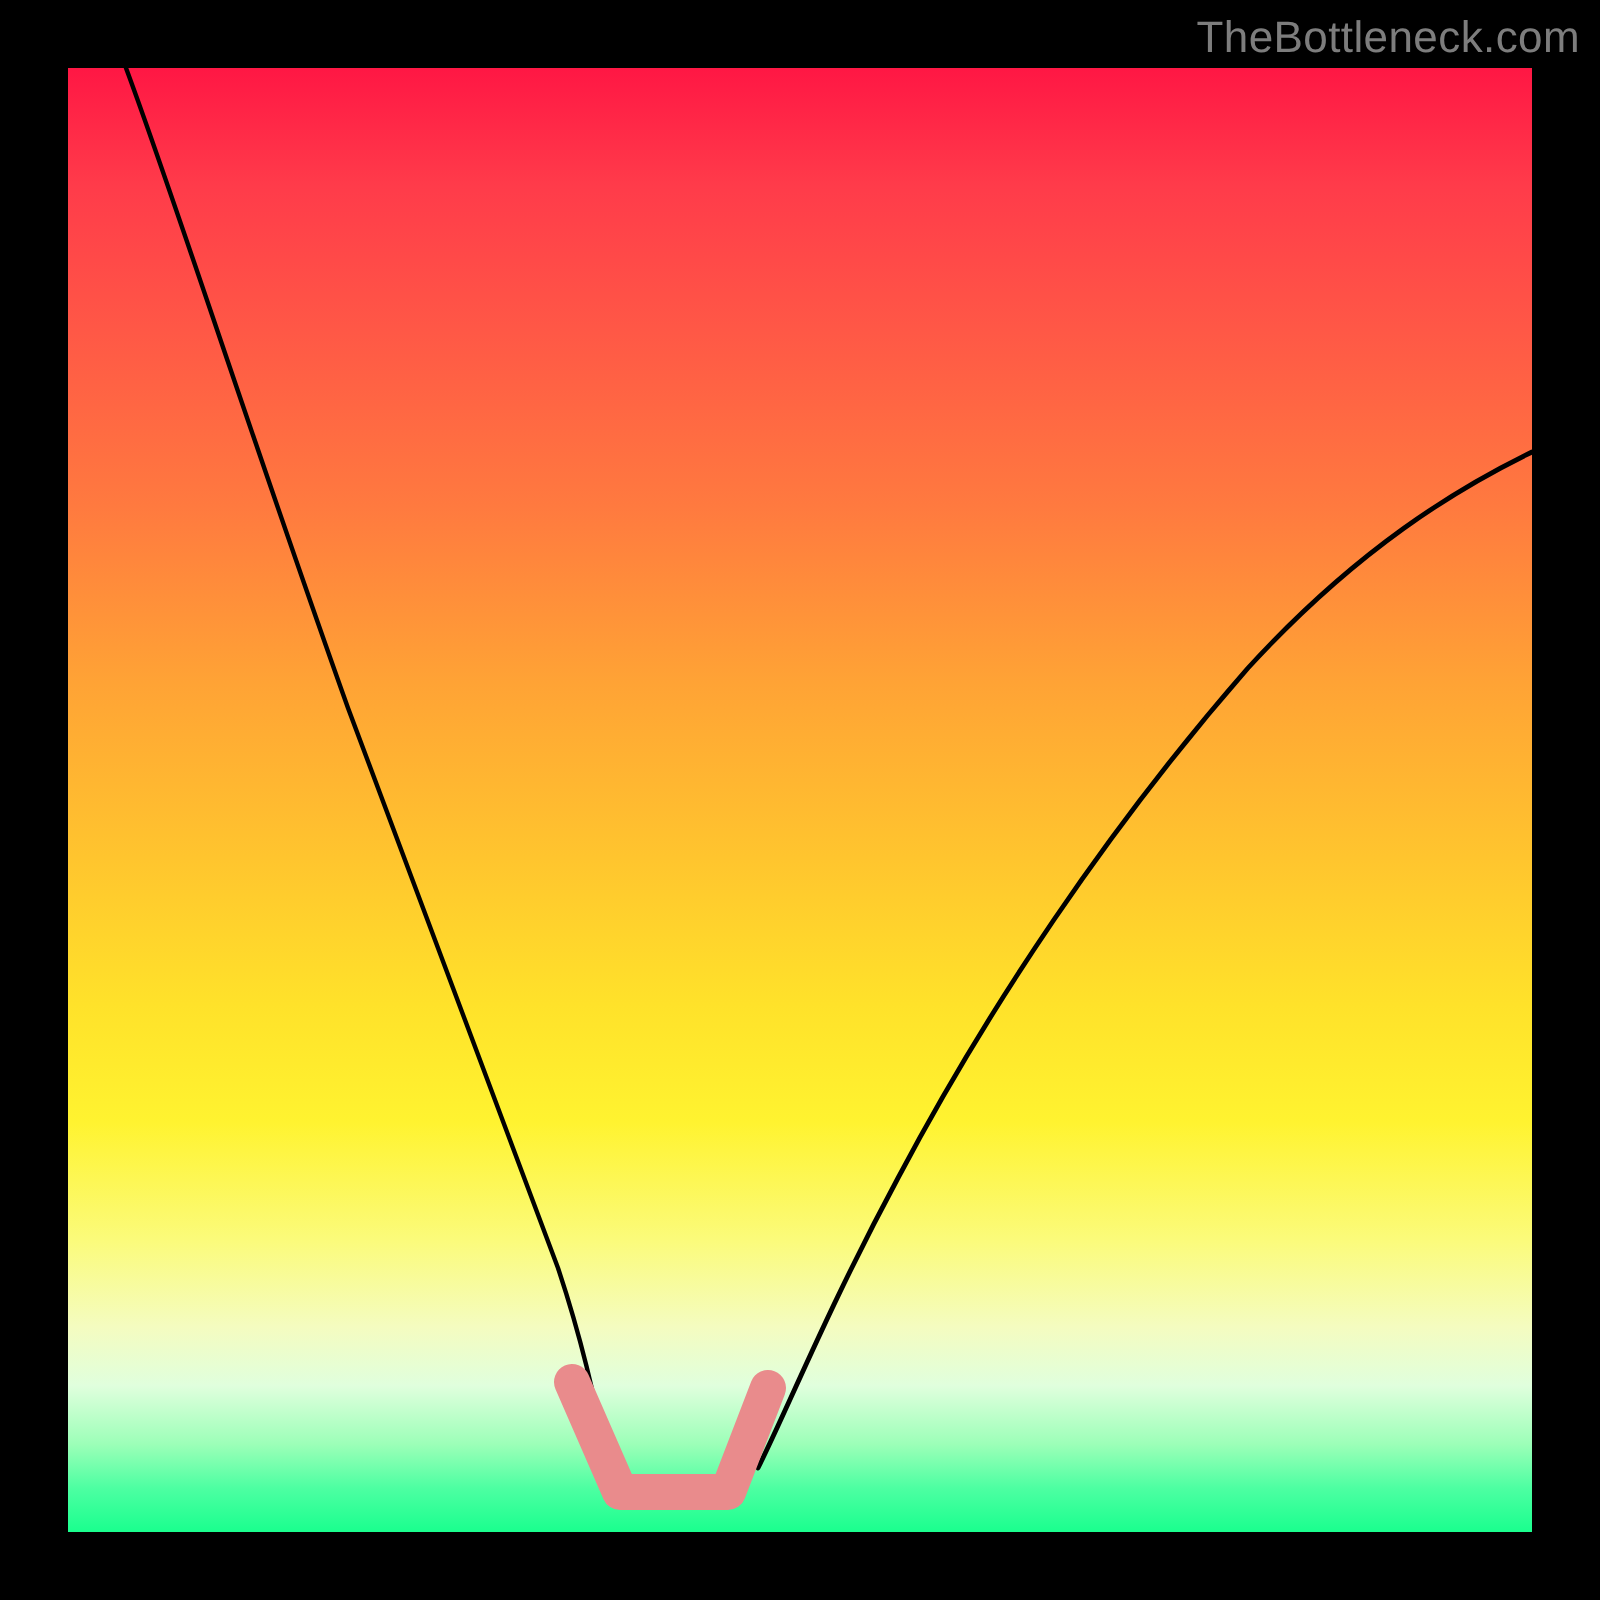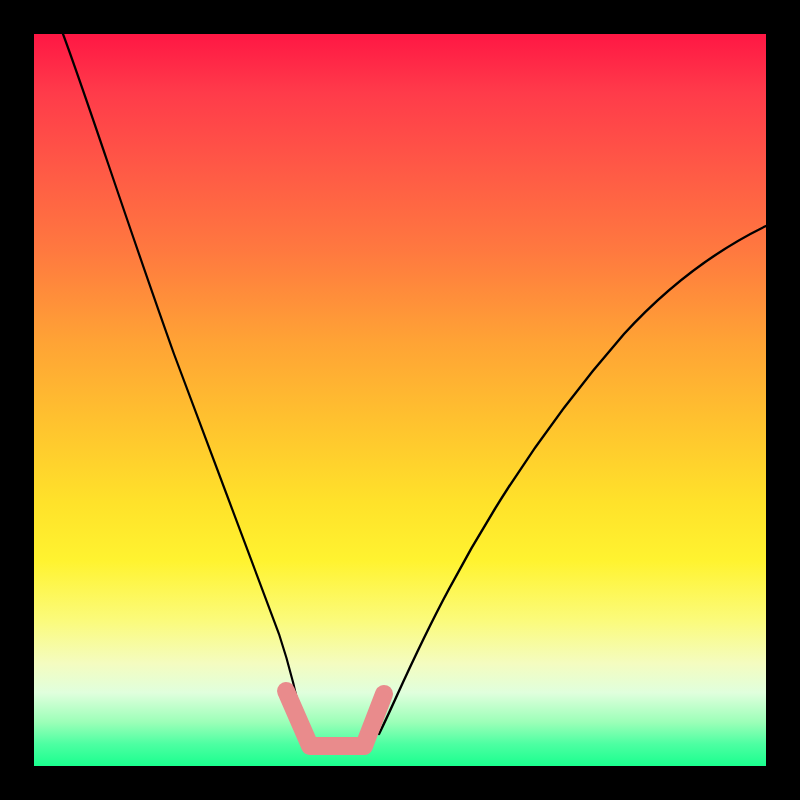--- a/index.html
+++ b/index.html
@@ -61,20 +61,21 @@
     width: 732px;
     height: 732px;
     overflow: visible;
   }
 </style>
 </head>
 <body>
 
 <div class="frame">
 
+  <div class="watermark">TheBottleneck.com</div>
 
   <div class="plot-area">
     <svg class="curves" viewBox="0 0 732 732" preserveAspectRatio="none">
 
       <path d="M 29 0
                C 55 70, 90 180, 140 320
                C 175 415, 210 505, 245 600
                C 255 630, 263 660, 270 700" fill="none" stroke="#000" stroke-width="2.2" stroke-linecap="round"></path>
 
       <path d="M 345 700

